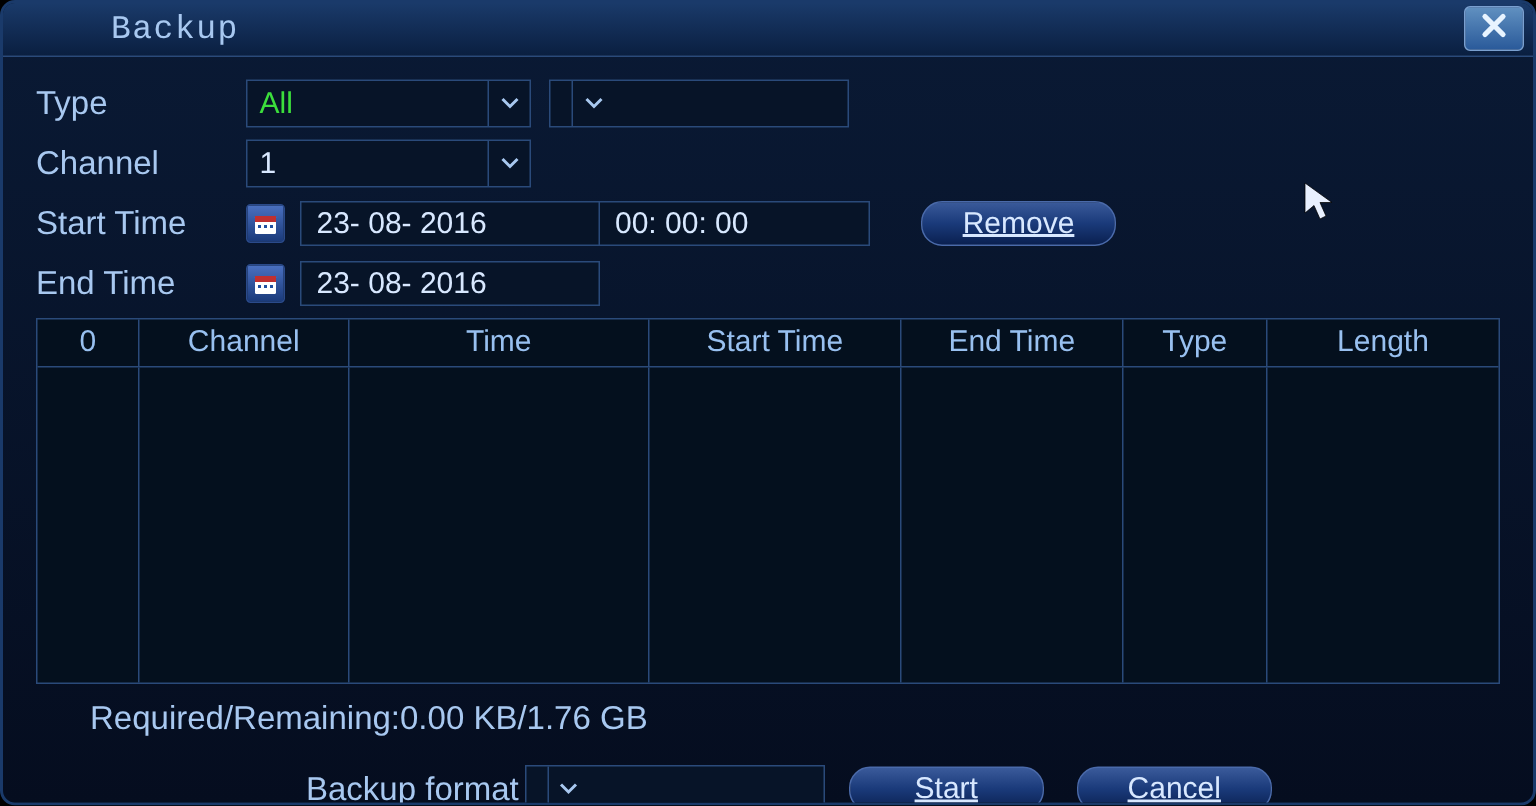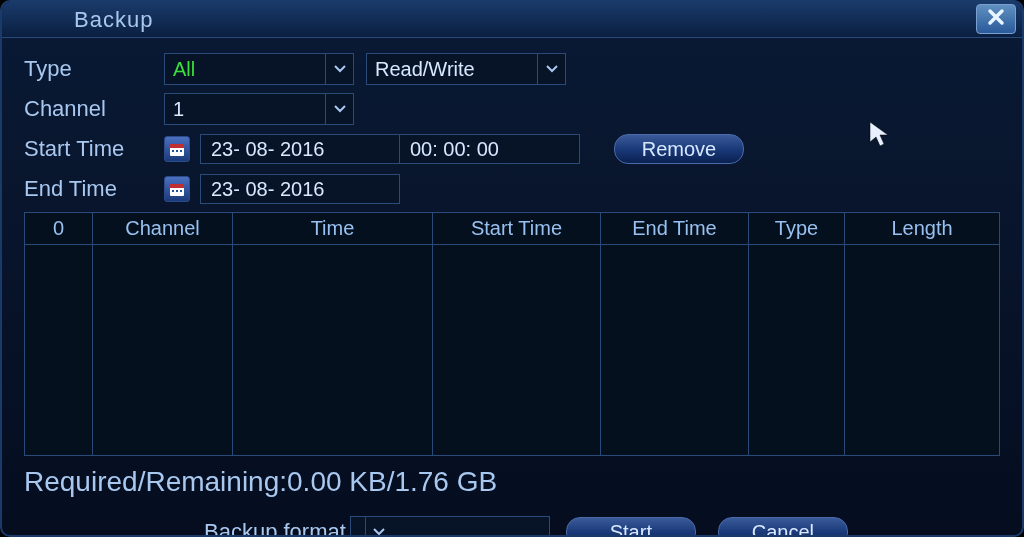--- a/index.html
+++ b/index.html
@@ -26,20 +26,21 @@
     border-bottom: 1px solid #2a4a7a;
     display: flex;
     align-items: center;
     padding: 0 12px 0 72px;
     position: relative;
   }
   .title-text {
     color: #a8c8f0;
     font-size: 22px;
     letter-spacing: 1px;
+    font-family: Liberation Mono, monospace;
   }
   .close-btn {
     position: absolute;
     right: 6px;
     top: 2px;
     width: 40px;
     height: 30px;
     background: linear-gradient(180deg, #6090c0 0%, #2a5a9a 100%);
     border: 1px solid #7aa0d0;
     border-radius: 4px;
@@ -120,20 +121,21 @@
     border-radius: 14px;
     color: #d8e8ff;
     font-size: 20px;
     height: 30px;
     padding: 0 22px;
     cursor: pointer;
     display: flex;
     align-items: center;
     justify-content: center;
     min-width: 130px;
+    text-decoration: underline;
   }
   .table {
     border: 1px solid #2a4a7a;
     background: #04101e;
     height: 244px;
     width: 100%;
     margin-top: 2px;
     display: flex;
     flex-direction: column;
   }
@@ -156,22 +158,23 @@
     flex: 1;
     display: flex;
   }
   .col-line {
     border-right: 1px solid #2a4a7a;
     height: 100%;
   }
   .col-line:last-child { border-right: none; }
   .status-row {
     color: #a8c8f0;
-    font-size: 28px;
+    font-size: 22px;
     margin-top: 10px;
+    margin-left: 36px;
   }
   .footer-row {
     display: flex;
     align-items: center;
     justify-content: flex-start;
     margin-top: 18px;
     padding-left: 180px;
   }
   .footer-label {
     color: #a8c8f0;
@@ -209,21 +212,20 @@
       <div class="select" style="width:190px">
         <span class="select-text green">All</span>
         <span class="select-arrow">
           <svg width="12" height="8" viewBox="0 0 12 8">
               <path d="M1 1 L6 6 L11 1" stroke="#a8c8f0" stroke-width="2" fill="none"></path>
             </svg>
         </span>
       </div>
       <div style="width:12px"></div>
       <div class="select" style="width:200px">
-        <span class="select-text">Read/Write</span>
         <span class="select-arrow">
           <svg width="12" height="8" viewBox="0 0 12 8">
               <path d="M1 1 L6 6 L11 1" stroke="#a8c8f0" stroke-width="2" fill="none"></path>
             </svg>
         </span>
       </div>
     </div>
 
     <div class="row">
       <div class="label">Channel</div>

